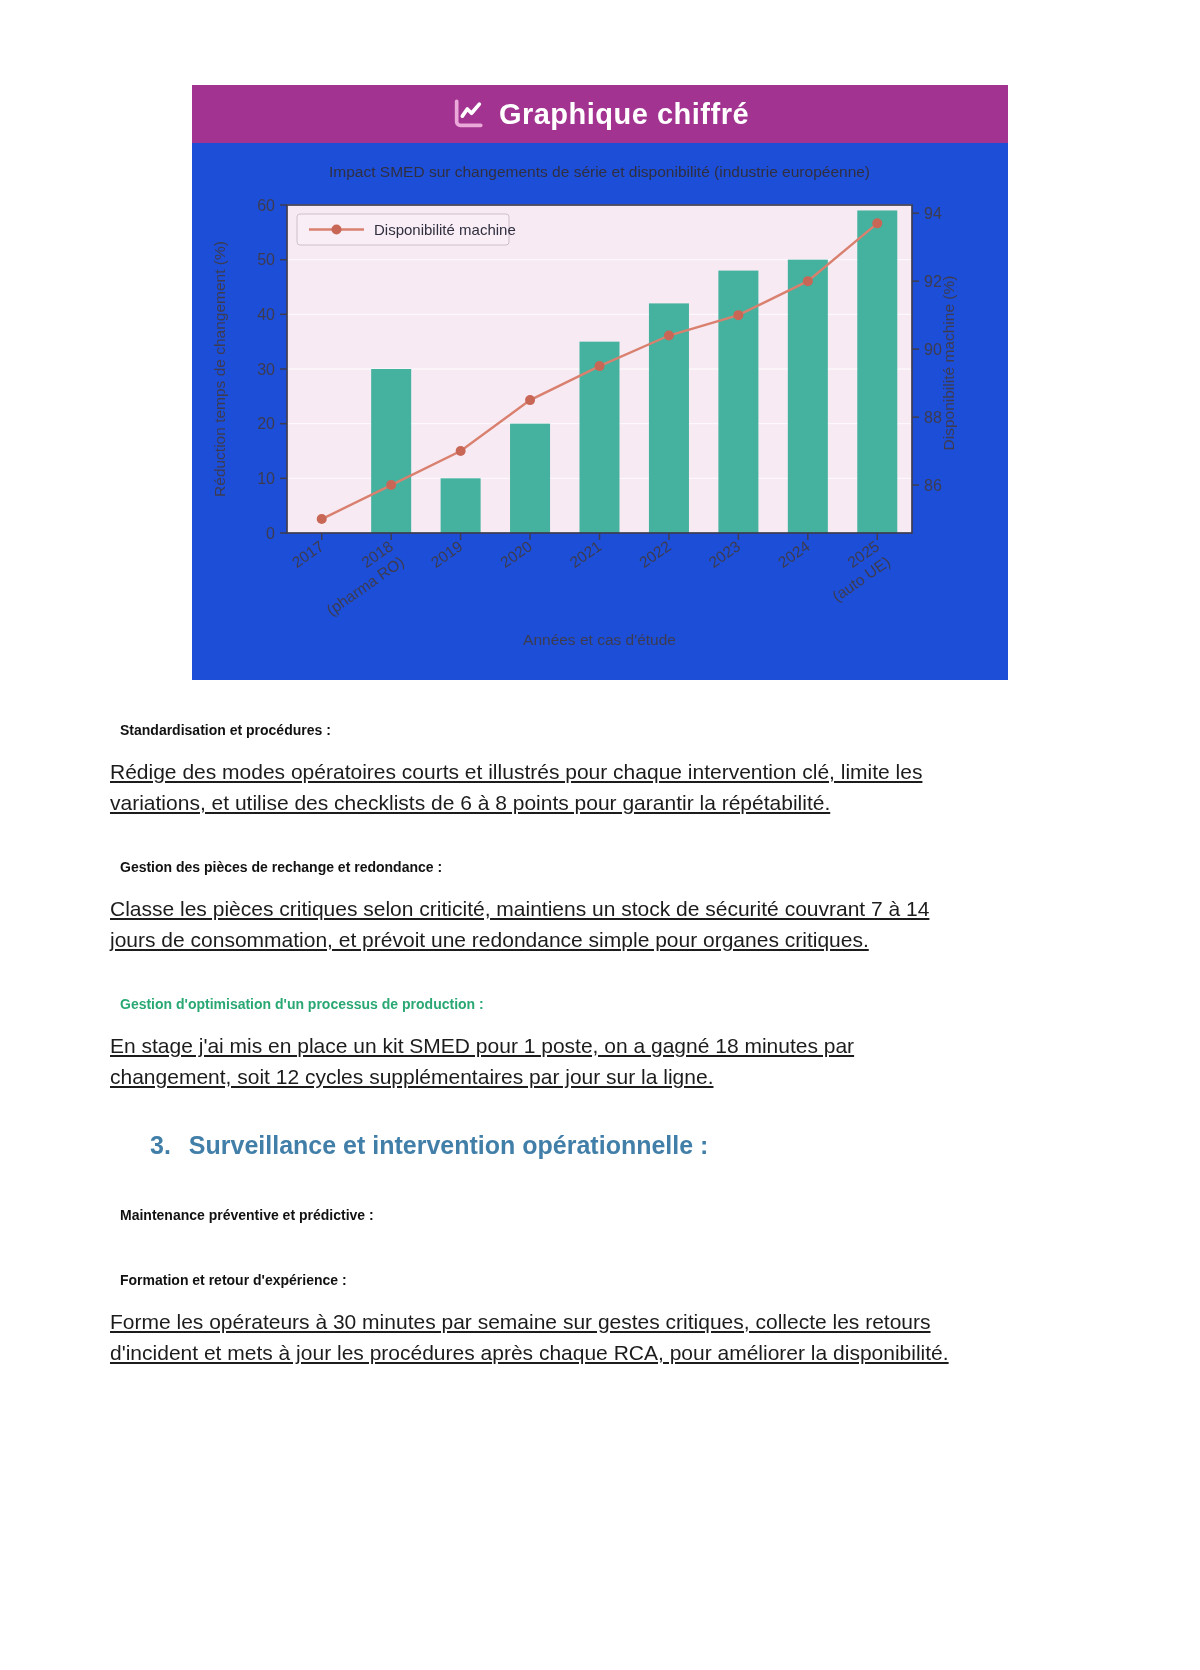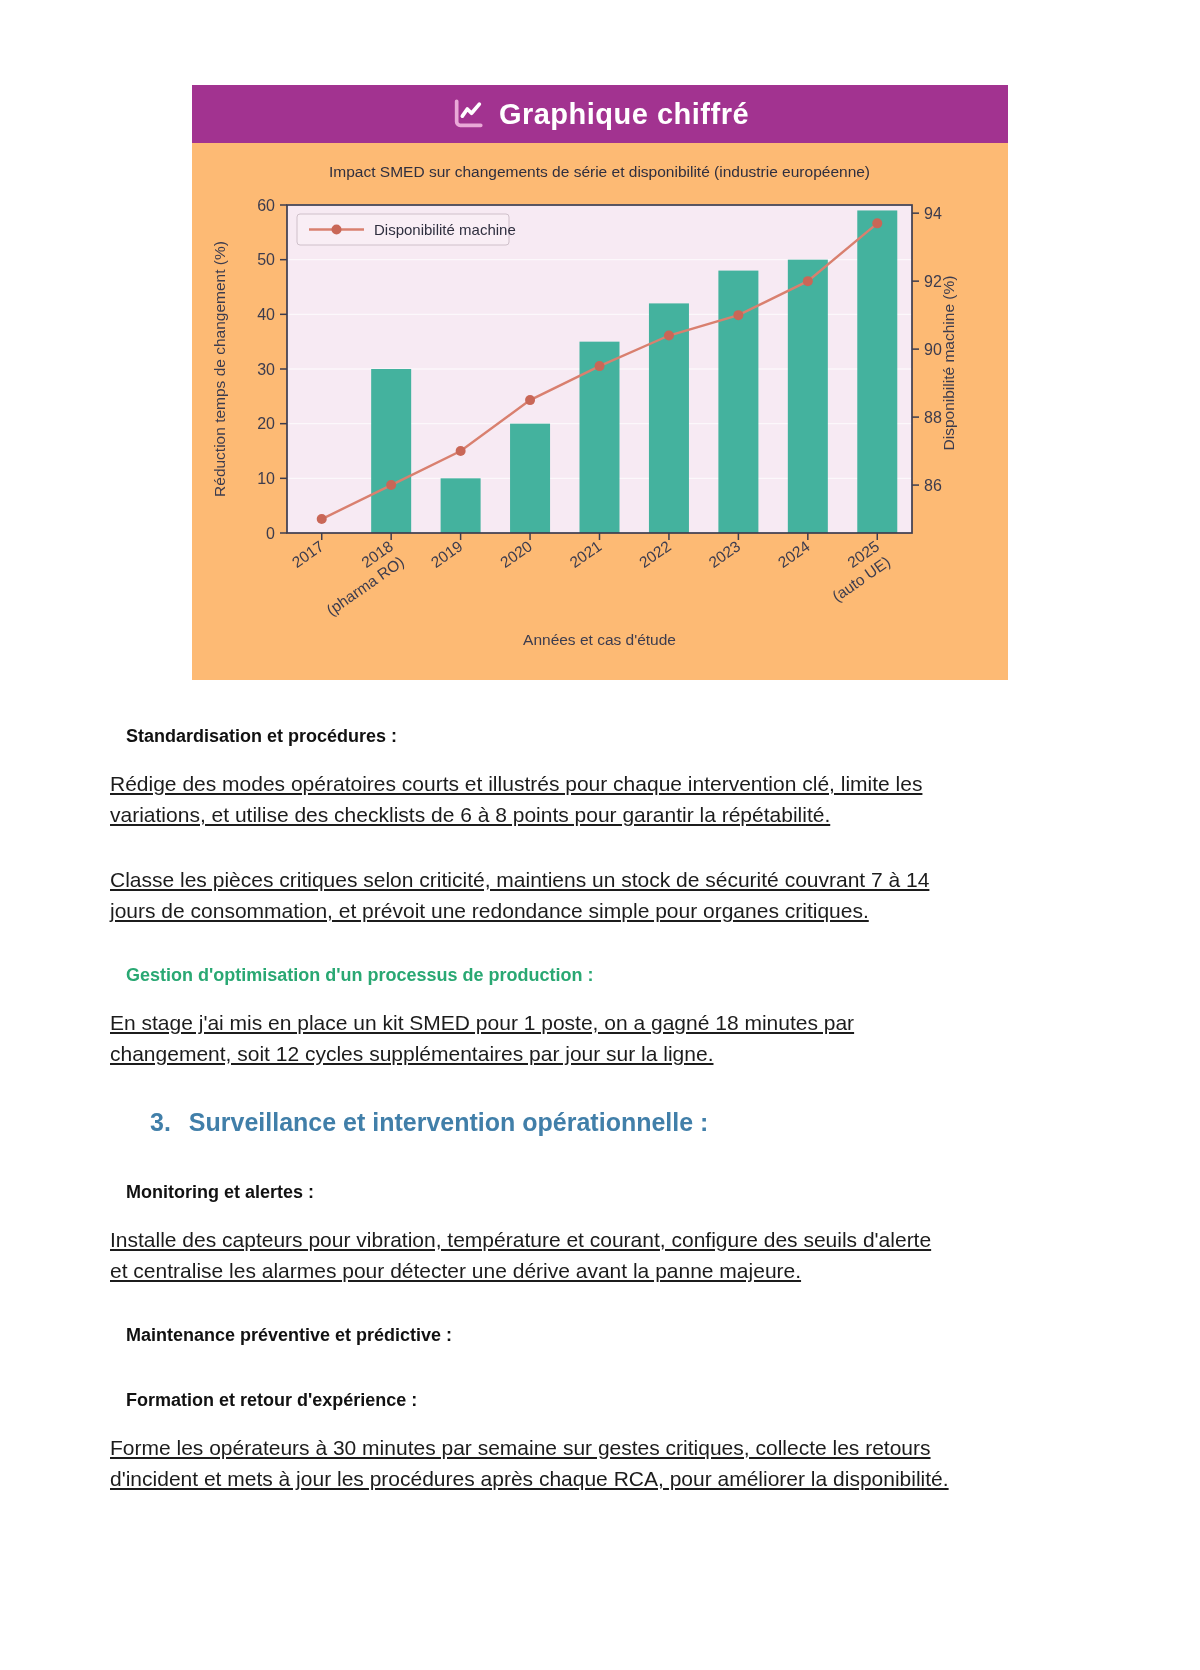--- a/index.html
+++ b/index.html
@@ -5,40 +5,40 @@
   html,body { margin:0; padding:0; background:#ffffff; }
   .page {
     position:relative; width:1200px; height:1670px;
     background:#ffffff; overflow:hidden;
     font-family:"Liberation Sans", sans-serif;
     -webkit-font-smoothing:antialiased;
   }
   
   .chart-card {
     position:absolute; left:192px; top:85px;
-    width:816px; height:595px; background:#fdba74;
+    width:816px; height:595px; background:#1d4ed8;
   }
   .chart-banner {
     position:absolute; left:0; top:0; width:816px; height:58px;
     background:#a23390; display:flex; align-items:center; justify-content:center;
     gap:14px;
   }
   .chart-banner svg { display:block; }
   .banner-title {
     color:#ffffff; font-size:29px; font-weight:bold; letter-spacing:0.5px;
   }
   .chart-svg { position:absolute; left:0; top:0; }
   
   .content {
     position:absolute; left:110px; top:705px; width:990px;
     color:#1c1c1c;
   }
   .section { margin:0 0 34px 0; }
   .section-heading {
-    margin:16px; font-size:18px; line-height:31px; font-weight:bold; color:#111111;
+    margin:10px; font-size:14px; line-height:31px; font-weight:bold; color:#111111;
   }
   .section-heading.green { color:#29a873; }
   .section-body {
     margin:0; font-size:21px; line-height:31px; color:#1c1c1c;
     white-space:pre-line;
     text-decoration:underline;
   }
   .numbered-heading {
     margin:0 0 36px 0; padding-left:40px;
     font-size:25px; line-height:38px; font-weight:bold; color:#417fa9;
@@ -143,40 +143,36 @@
 
   <div class="content">
 
     <div class="section">
       <h3 class="section-heading">Standardisation et procédures :</h3>
       <p class="section-body">Rédige des modes opératoires courts et illustrés pour chaque intervention clé, limite les
 variations, et utilise des checklists de 6 à 8 points pour garantir la répétabilité.</p>
     </div>
 
     <div class="section">
+      <h3 class="section-heading">Gestion des pièces de rechange et redondance :</h3>
       <p class="section-body">Classe les pièces critiques selon criticité, maintiens un stock de sécurité couvrant 7 à 14
 jours de consommation, et prévoit une redondance simple pour organes critiques.</p>
     </div>
 
     <div class="section">
       <h3 class="section-heading green">Gestion d'optimisation d'un processus de production :</h3>
       <p class="section-body">En stage j'ai mis en place un kit SMED pour 1 poste, on a gagné 18 minutes par
 changement, soit 12 cycles supplémentaires par jour sur la ligne.</p>
     </div>
 
     <h2 class="numbered-heading">
       <span class="num">3.</span>
       <span>Surveillance et intervention opérationnelle :</span>
     </h2>
 
-    <div class="section">
-      <h3 class="section-heading">Monitoring et alertes :</h3>
-      <p class="section-body">Installe des capteurs pour vibration, température et courant, configure des seuils d'alerte
-et centralise les alarmes pour détecter une dérive avant la panne majeure.</p>
-    </div>
 
     <div class="section">
       <h3 class="section-heading">Maintenance préventive et prédictive :</h3>
     </div>
 
     <div class="section">
       <h3 class="section-heading">Formation et retour d'expérience :</h3>
       <p class="section-body">Forme les opérateurs à 30 minutes par semaine sur gestes critiques, collecte les retours
 d'incident et mets à jour les procédures après chaque RCA, pour améliorer la disponibilité.</p>
     </div>

